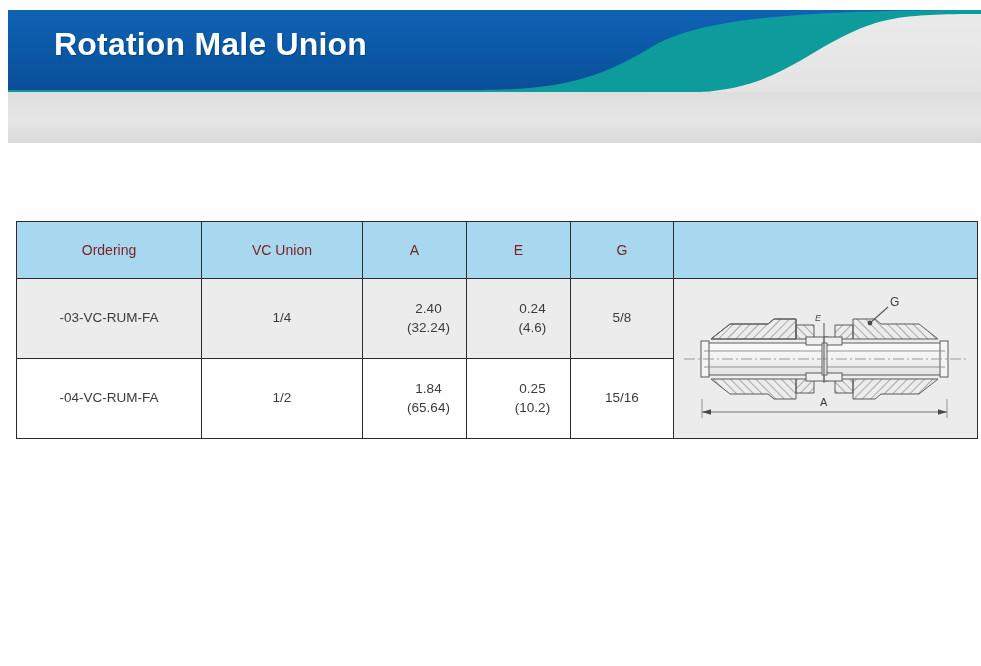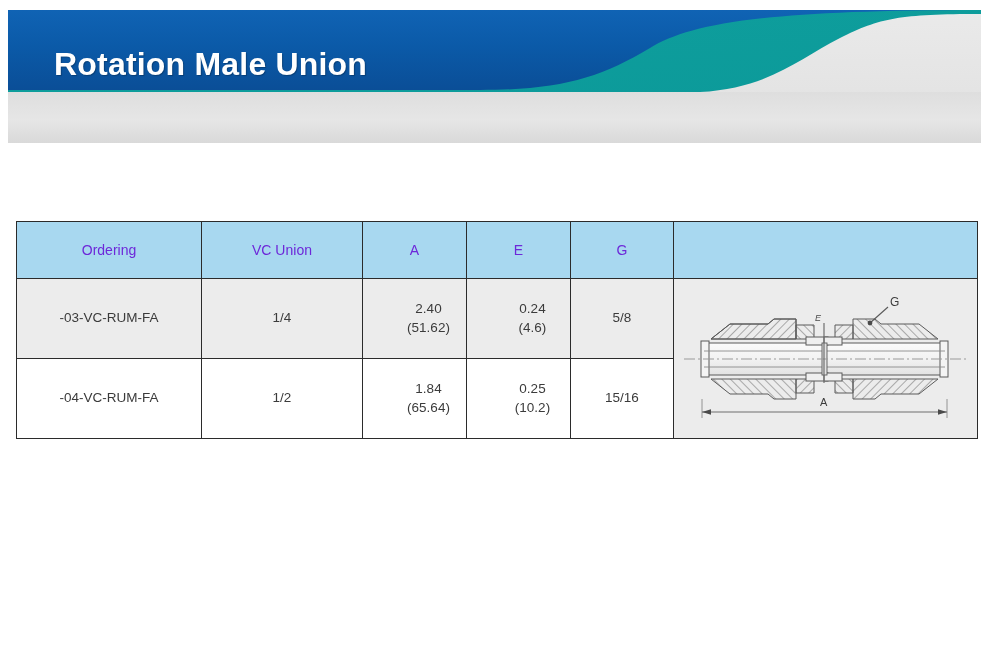--- a/index.html
+++ b/index.html
@@ -33,21 +33,20 @@
     position: absolute;
     left: 54px;
     top: 26px;
     font-size: 32px;
     font-weight: bold;
     color: #ffffff;
     letter-spacing: 0.2px;
     text-shadow: 1px 1px 1px rgba(0,0,0,0.25);
     white-space: nowrap;
     z-index: 3;
-    margin-top: 20px;
   }
 
   
   #spec-table {
     position: absolute;
     left: 16px;
     top: 221px;
     width: 945px;
     border-collapse: collapse;
     table-layout: fixed;
@@ -56,21 +55,21 @@
     border: 1px solid #2b2b2b;
     text-align: center;
     vertical-align: middle;
     color: #3b3b3b;
     font-weight: normal;
   }
   #spec-table thead th {
     background: #a8d8f0;
     height: 54px;
     font-size: 14px;
-    color: #6d28d9;
+    color: #7f1d1d;
     text-align: center;
   }
   #spec-table tbody td {
     height: 77px;
     font-size: 13.5px;
     line-height: 1.35;
   }
   #spec-table tbody tr.row-odd td {
     background: #ececec;
   }
@@ -159,21 +158,21 @@
       <th class="col-g">G</th>
       <th class="col-drawing"></th>
     </tr>
   </thead>
   <tbody>
     <tr class="row-odd">
       <td>-03-VC-RUM-FA</td>
       <td>1/4</td>
       <td>
         <span class="cell-sub">2.40</span>
-        <span class="cell-sub">(51.62)</span>
+        <span class="cell-sub">(32.24)</span>
       </td>
       <td>
         <span class="cell-sub">0.24</span>
         <span class="cell-sub">(4.6)</span>
       </td>
       <td>5/8</td>
       <td class="drawing-cell" rowspan="2">
         <div class="drawing-wrap">
           <svg width="301" height="155" viewBox="0 0 301 155">
             <defs>

